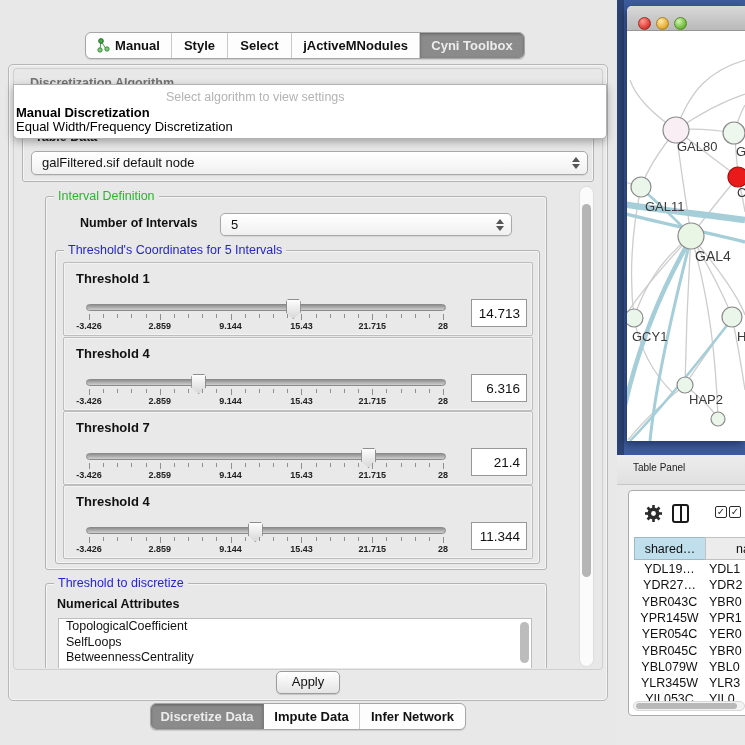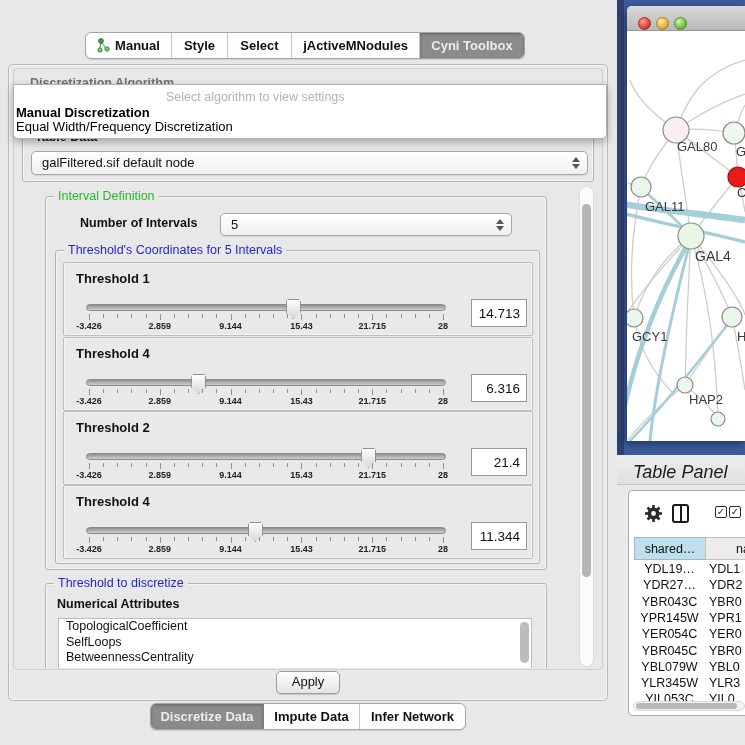--- a/index.html
+++ b/index.html
@@ -95,21 +95,21 @@
   .tl{position:absolute;top:11px;width:13px;height:13px;border-radius:50%;box-sizing:border-box;}
   .tl.red{background:radial-gradient(circle at 35% 30%,#ff9a92,#e0443c 60%,#a6251f);border:1px solid #9d2a24;}
   .tl.yellow{background:radial-gradient(circle at 35% 30%,#ffe9a8,#e8b33c 60%,#b07f17);border:1px solid #a8821f;}
   .tl.green{background:radial-gradient(circle at 35% 30%,#d2f4b2,#77c043 60%,#4d8c21);border:1px solid #538c28;}
   .netsvg{left:627px;top:30px;width:118px;height:411px;}
 
   
   .tp-area{left:617px;top:455px;width:128px;height:290px;background:#e9e9e9;}
   .tp-titlebar{left:617px;top:455px;width:128px;height:29px;background:linear-gradient(#ededed,#e0e0e0);
                border-bottom:1px solid #c6c6c6;}
-  .tp-title{left:633px;top:462px;font-size:18px;color:#1c1c1c;font-style:italic;}
+  .tp-title{left:633px;top:462px;font-size:10px;color:#1c1c1c;}
   .tp-panel{left:628px;top:490px;width:124px;height:224px;background:#fff;border:1px solid #ababab;
             border-radius:4px 0 0 4px;overflow:hidden;}
   .tp-header-cell{position:absolute;top:46px;height:23px;box-sizing:border-box;font-size:12.5px;color:#111;
             text-align:center;line-height:22px;border:1px solid #9db9c6;}
   .tp-row{position:absolute;width:150px;height:16.3px;font-size:12.5px;color:#111;}
   .tp-c1{position:absolute;left:5px;width:71px;text-align:center;}
   .tp-c2{position:absolute;left:80px;width:70px;text-align:left;}
   .hscroll{position:absolute;left:4px;top:210px;width:112px;height:10px;background:#f2f2f2;
            border:1px solid #d8d8d8;border-radius:6px;box-sizing:border-box;}
   .hscroll .thumb{position:absolute;left:2px;top:1px;width:101px;height:6px;background:#b9b9b9;border-radius:4px;}
@@ -257,21 +257,21 @@
             <div class="tick" style="left: 364.84px; top: 51px; height: 4px;"></div>
             <div class="tick" style="left: 379px; top: 51px; height: 6px;"></div>
             <div class="ticklab" style="left: 25px; top: 58px;">-3.426</div>
             <div class="ticklab" style="left: 95.8px; top: 58px;">2.859</div>
             <div class="ticklab" style="left: 166.6px; top: 58px;">9.144</div>
             <div class="ticklab" style="left: 237.4px; top: 58px;">15.43</div>
             <div class="ticklab" style="left: 308.2px; top: 58px;">21.715</div>
             <div class="ticklab" style="left: 379px; top: 58px;">28</div>
           </div>
           <div class="th-panel" style="top: 226px;">
-    <div class="th-label">Threshold 2</div>
+    <div class="th-label">Threshold 7</div>
     <div class="th-track"></div>
     <div class="th-thumb" style="left: 297.154px;"></div>
     <div class="th-value">21.4</div>
   <div class="tick" style="left: 25px; top: 51px; height: 6px;"></div>
             <div class="tick" style="left: 39.16px; top: 51px; height: 4px;"></div>
             <div class="tick" style="left: 53.32px; top: 51px; height: 4px;"></div>
             <div class="tick" style="left: 67.48px; top: 51px; height: 4px;"></div>
             <div class="tick" style="left: 81.64px; top: 51px; height: 4px;"></div>
             <div class="tick" style="left: 95.8px; top: 51px; height: 6px;"></div>
             <div class="tick" style="left: 109.96px; top: 51px; height: 4px;"></div>

